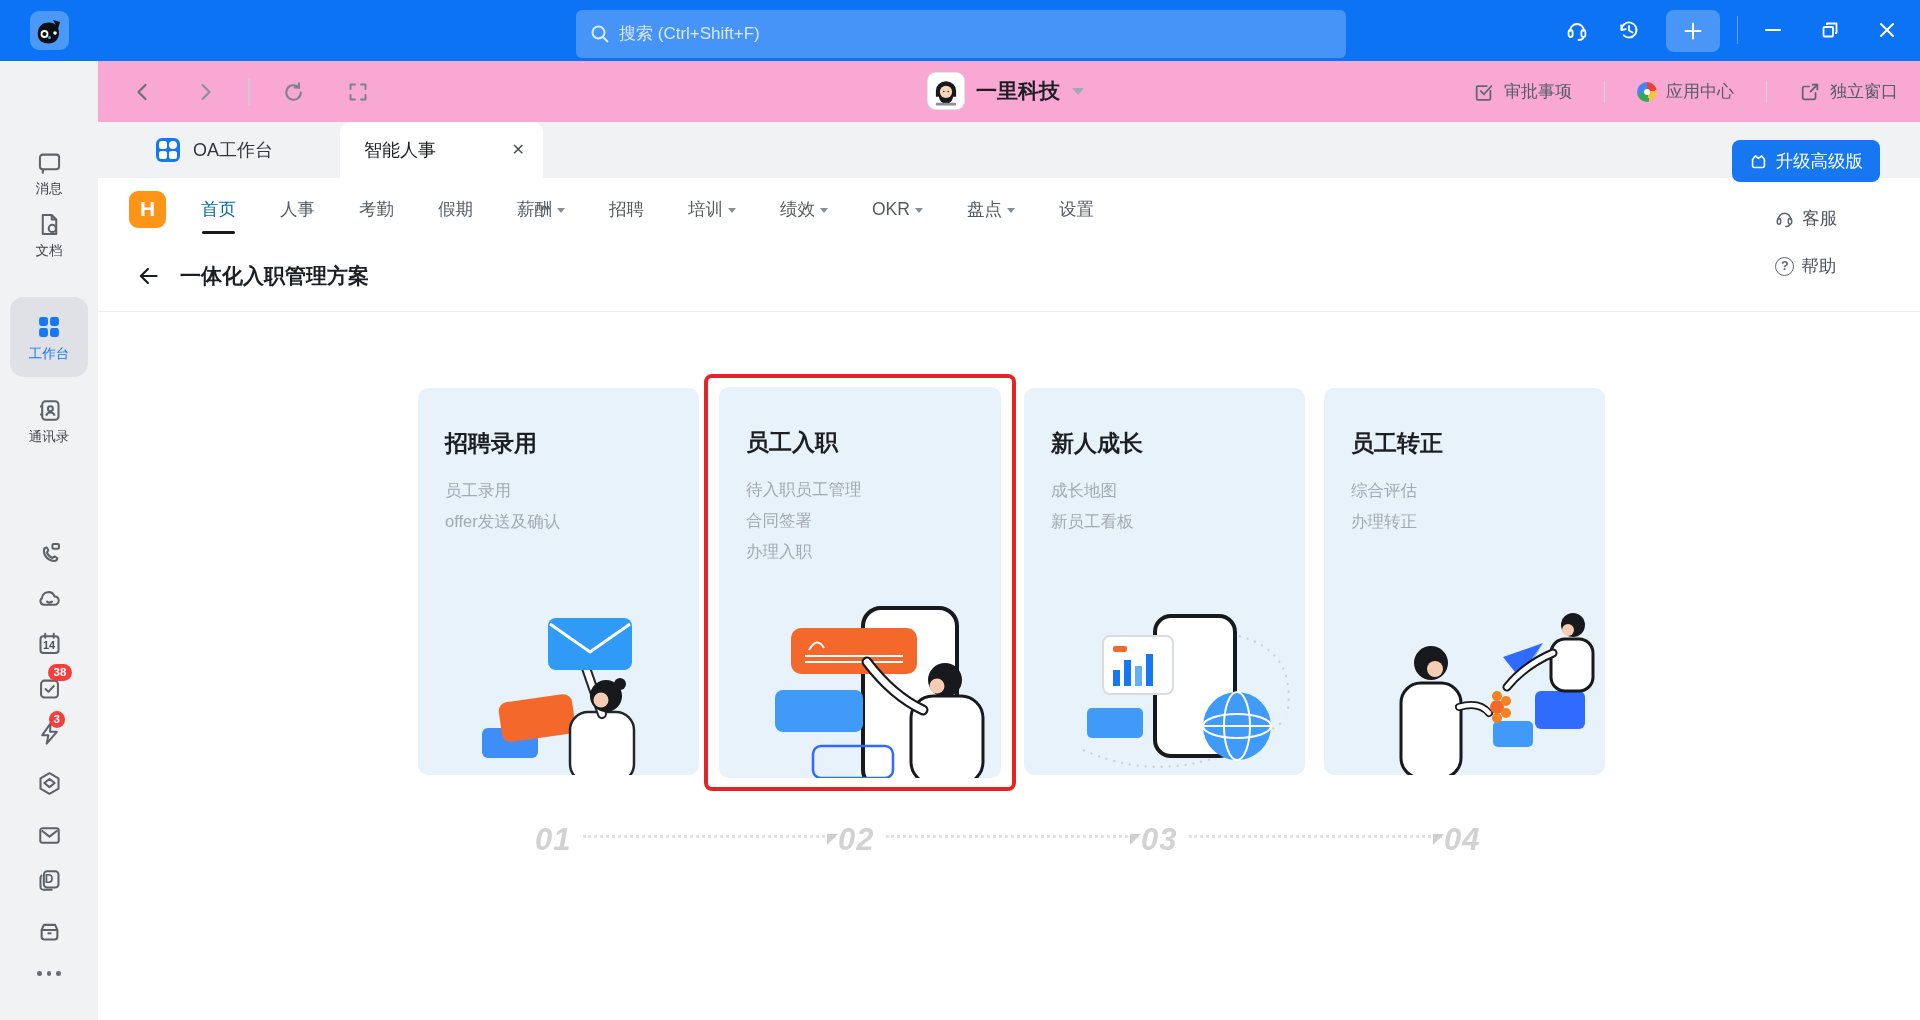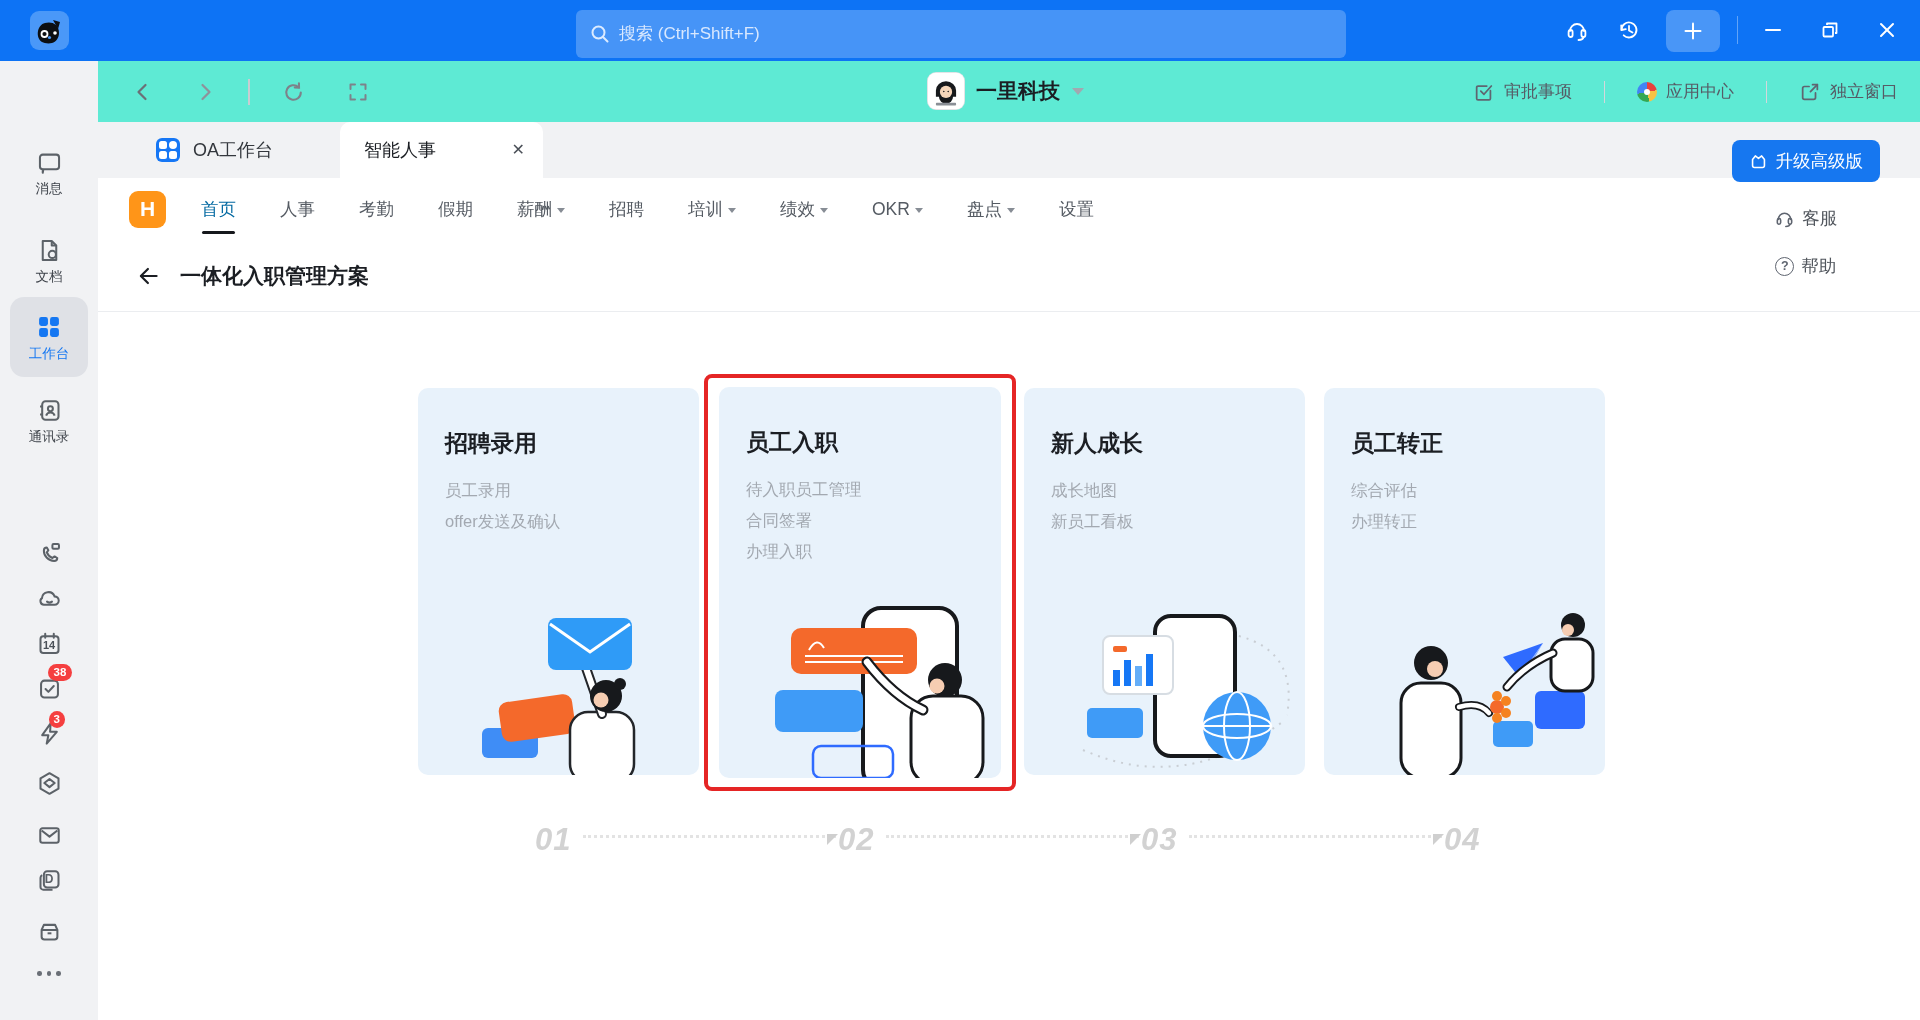--- a/index.html
+++ b/index.html
@@ -10,21 +10,21 @@
   .titlebar { position:absolute; left:0; top:0; width:1920px; height:61px; background:#0d73f5; }
   .mascot { position:absolute; left:30px; top:11px; width:39px; height:39px; border-radius:9px; background:#4a98f8; overflow:hidden; }
   .searchbox { position:absolute; left:576px; top:10px; width:770px; height:48px; background:rgba(255,255,255,.24); border-radius:6px; display:flex; align-items:center; padding:0 14px; gap:9px; }
   .searchbox input { flex:1; background:transparent; border:none; outline:none; color:#fff; font-size:17px; }
   .searchbox input::placeholder { color:#d9e8fe; }
   .tb-ico { position:absolute; top:17px; width:26px; height:26px; display:flex; align-items:center; justify-content:center; cursor:pointer; }
   .plus-btn { position:absolute; left:1666px; top:10px; width:54px; height:42px; background:rgba(255,255,255,.25); border-radius:8px; display:flex; align-items:center; justify-content:center; cursor:pointer; }
   .tb-div { position:absolute; left:1737px; top:16px; width:1px; height:28px; background:rgba(255,255,255,.35); }
 
   
-  .chrome { position:absolute; left:0; top:61px; width:1920px; height:61px; background:#5eead4; }
+  .chrome { position:absolute; left:0; top:61px; width:1920px; height:61px; background:#f9a8d4; }
   .user-avatar { position:absolute; left:27px; top:10px; width:41px; height:41px; border-radius:9px; background:#fff; overflow:hidden; box-shadow:0 0 0 1px #e2e4e7; cursor:pointer; }
   .user-caret { position:absolute; left:76px; top:28px; width:0; height:0; border:5px solid transparent; border-top:6px solid #9aa0a8; cursor:pointer; }
   .nav-btn { position:absolute; top:16px; width:30px; height:30px; display:flex; align-items:center; justify-content:center; cursor:pointer; }
   .chrome-div { position:absolute; left:248px; top:18px; width:2px; height:26px; background:#c9ccd1; }
   .org { position:absolute; left:928px; top:12px; display:flex; align-items:center; gap:12px; cursor:pointer; }
   .org-avatar { width:36px; height:36px; border-radius:8px; background:#fff; overflow:hidden; box-shadow:0 0 0 1px #e2e4e7; }
   .org-name { font-size:21px; font-weight:700; color:#1b1e23; }
   .org-caret { width:0; height:0; border:6px solid transparent; border-top:7px solid #a2a8b0; margin-top:6px; }
   .chrome-right { position:absolute; right:16px; top:0; height:61px; display:flex; align-items:center; }
   .chrome-link { display:flex; align-items:center; gap:9px; font-size:17px; color:#565c66; cursor:pointer; padding:0 6px; }
@@ -262,21 +262,21 @@
   <aside class="sidebar">
     <div class="active-bg"></div>
 
     <div class="s-item" style="top:88px">
       <svg width="27" height="27" viewBox="0 0 24 24" fill="none" stroke="#5c6268" stroke-width="1.8" stroke-linejoin="round" style="margin:0 auto">
           <path d="M6.5 18H18a2.5 2.5 0 0 0 2.5-2.5v-8A2.5 2.5 0 0 0 18 5H6A2.5 2.5 0 0 0 3.5 7.5v8A2.5 2.5 0 0 0 6 18v3.2z"></path>
         </svg>
       <span class="s-label">消息</span>
     </div>
 
-    <div class="s-item" style="top:176px">
+    <div class="s-item" style="top:150px">
       <svg width="27" height="27" viewBox="0 0 24 24" fill="none" stroke="#5c6268" stroke-width="1.8" stroke-linejoin="round" style="margin:0 auto">
           <path d="M6 3.5h8l4 4v13H6z"></path>
           <path d="M14 3.5v4h4"></path>
           <circle cx="14.5" cy="15.5" r="3.2"></circle>
         </svg>
       <span class="s-label">文档</span>
     </div>
 
     <div class="s-item active" style="top:252px">
       <svg width="28" height="28" viewBox="0 0 24 24" style="margin:0 auto">

